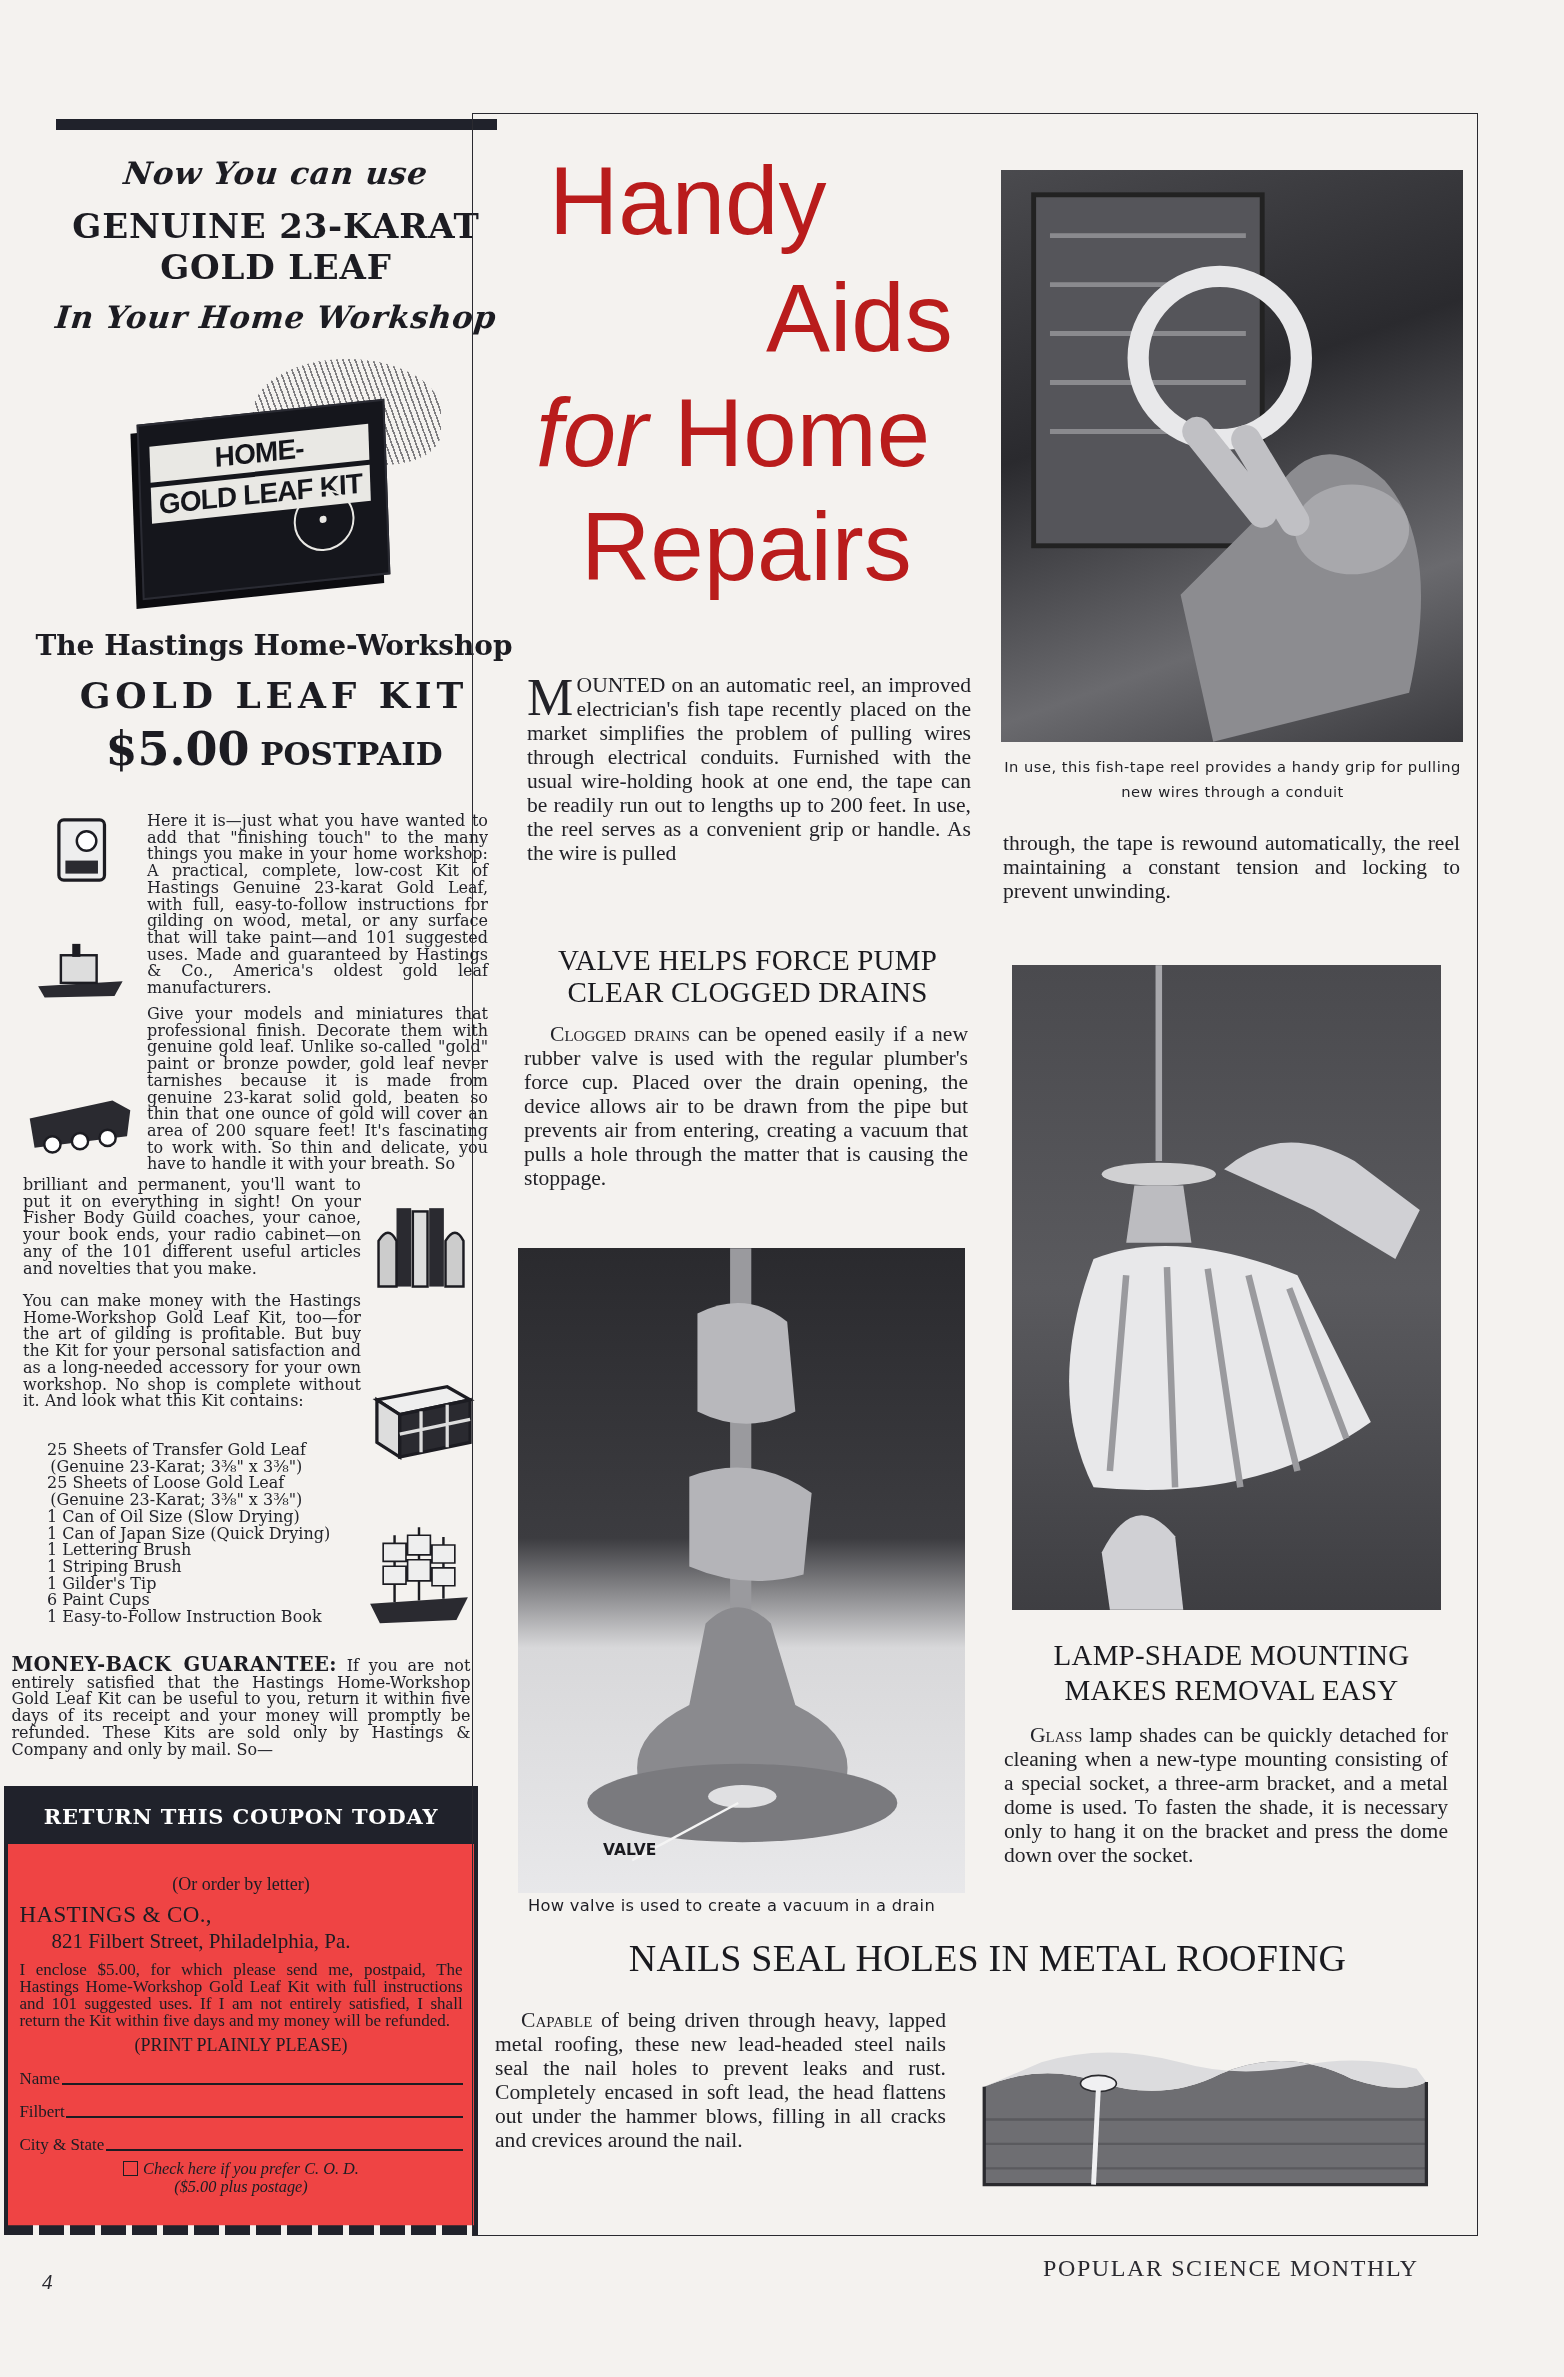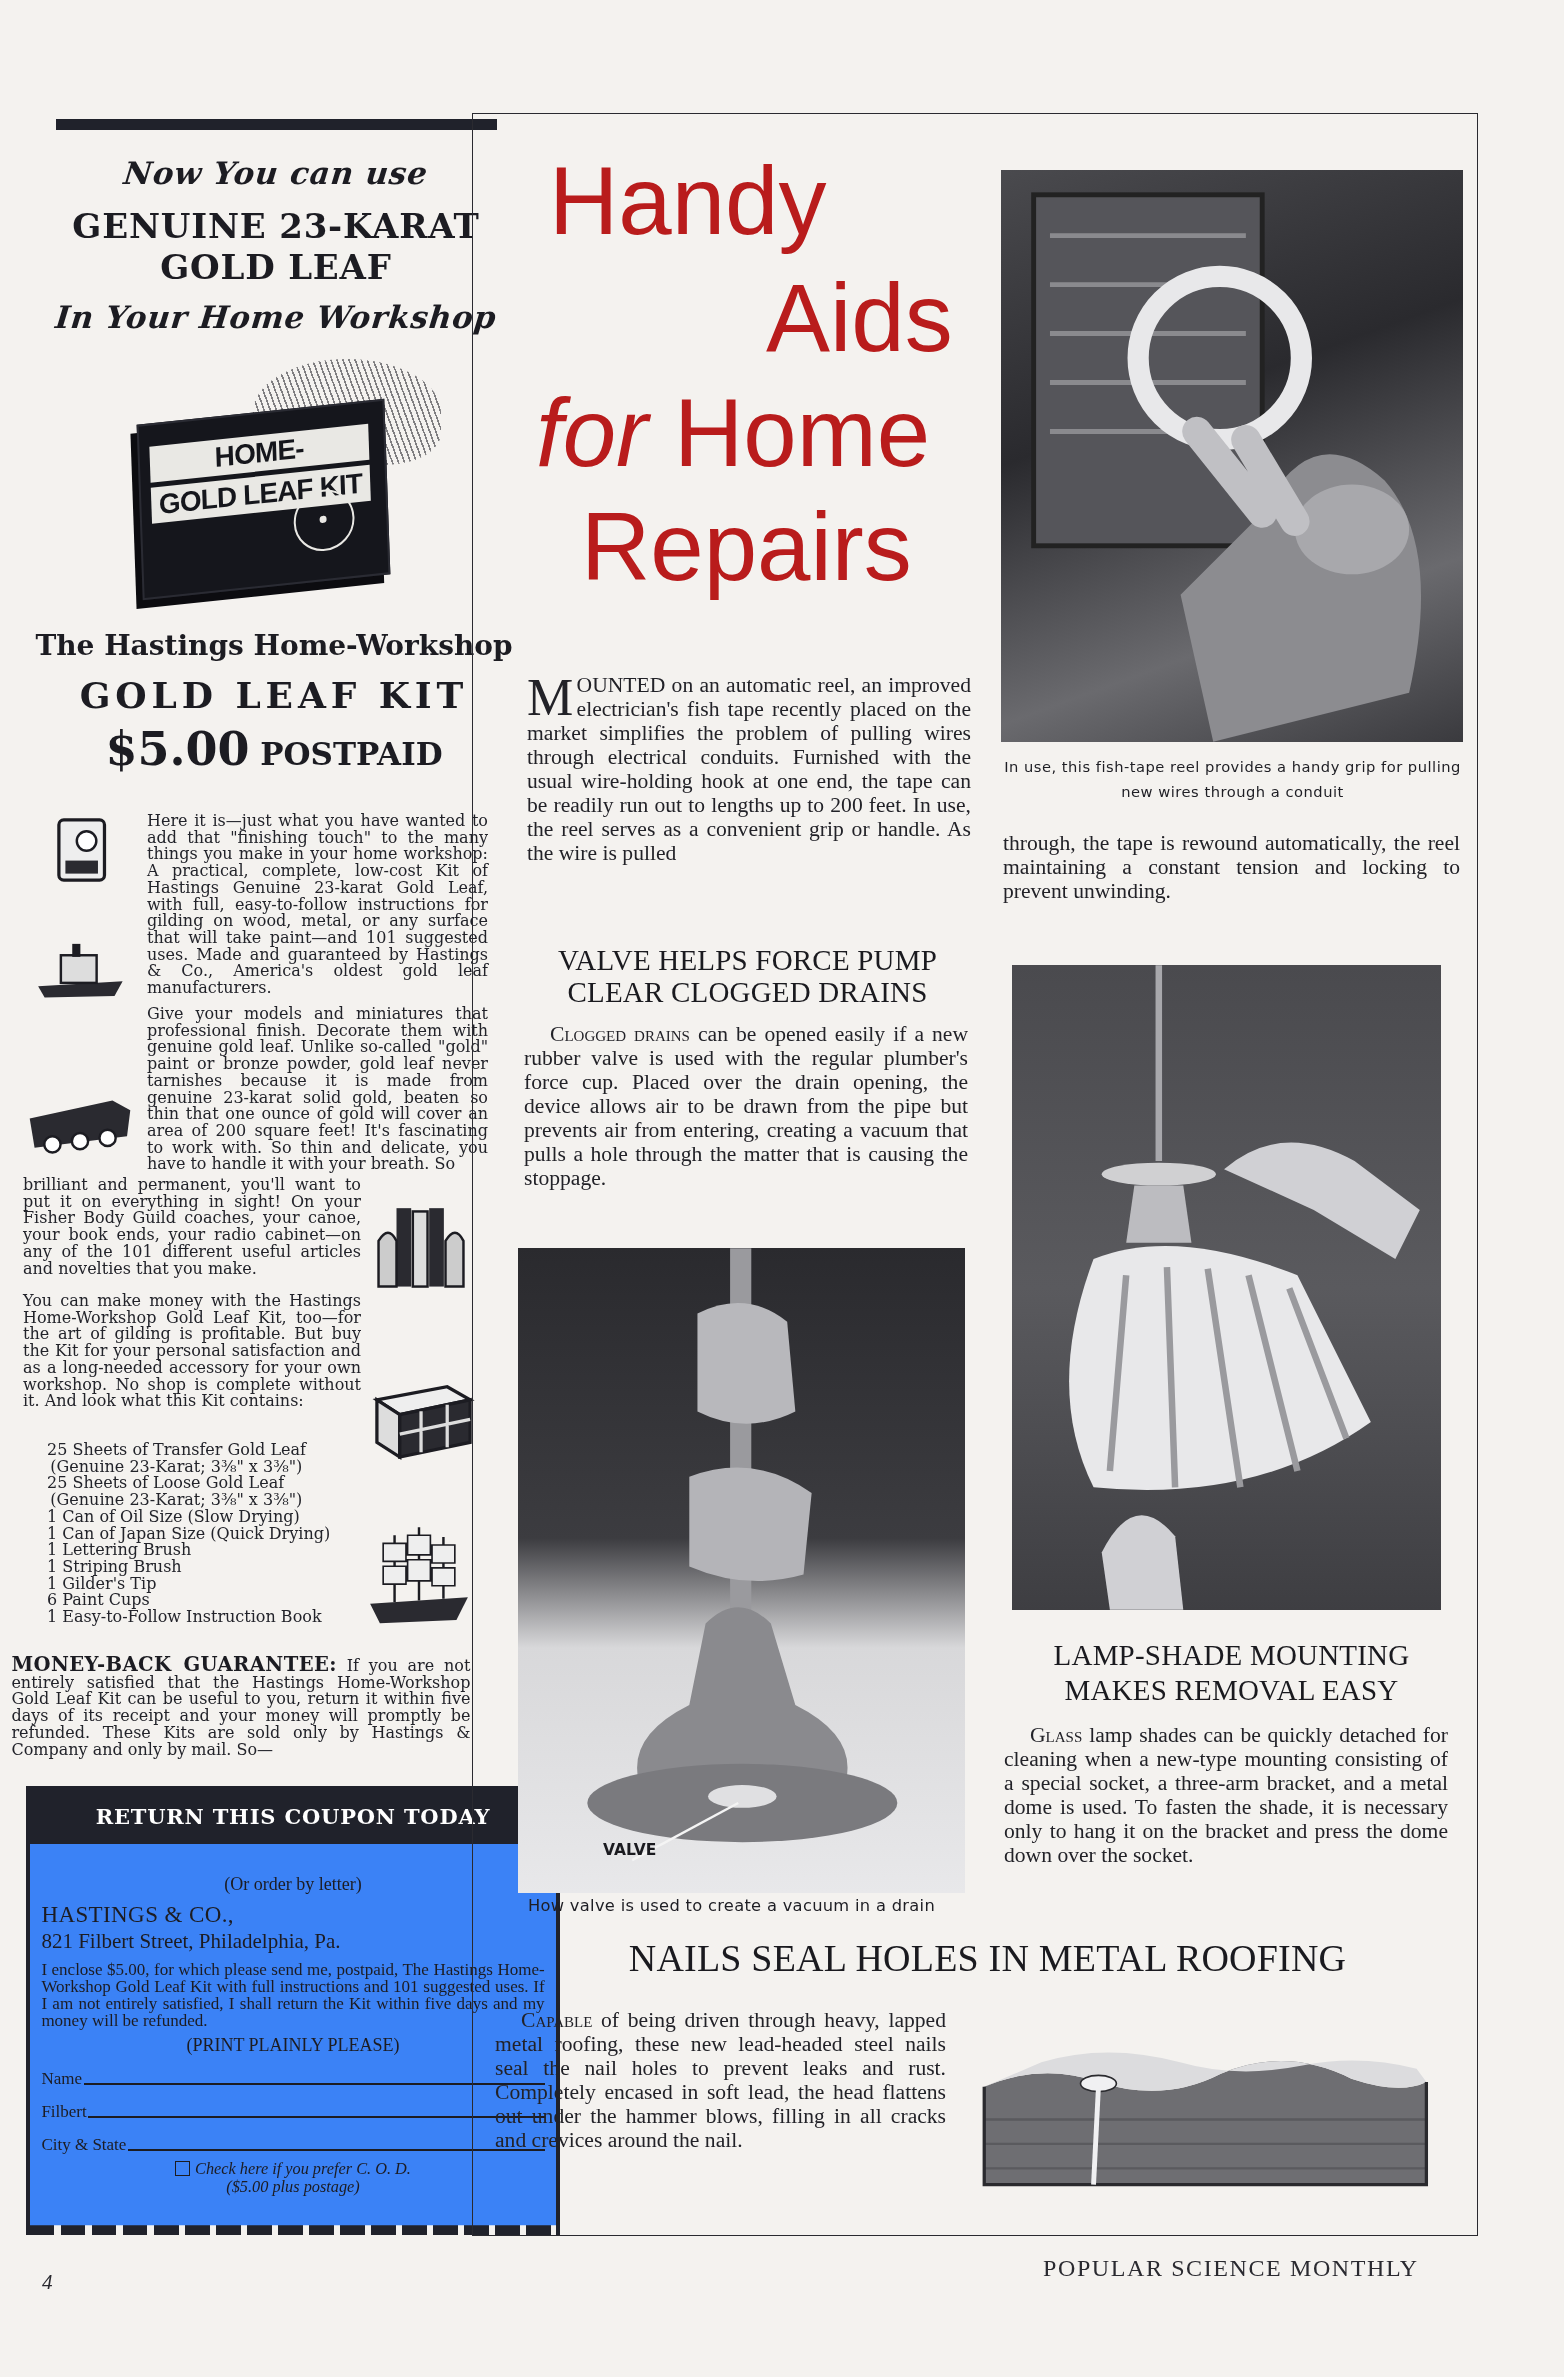--- a/index.html
+++ b/index.html
@@ -30,30 +30,30 @@
     border-radius: 50% 50% 30% 30%; filter: blur(0.5px); }
   .ad-sub { left: 33px; width: 482px; text-align: center; font-family: "DejaVu Serif", serif; font-weight: bold; }
   .ad-body { font-family: "DejaVu Serif", serif; font-size: 16px; line-height: 16.7px; text-align: justify; color: #22232a; }
   .ad-body p { margin: 0 0 9.8px 0; }
   .kit-list { font-family: "DejaVu Serif", serif; font-size: 16px; line-height: 16.7px; color: #22232a; }
   .kit-list div { white-space: nowrap; }
   .guarantee { left: 11.4px; top: 1657px; width: 459px; font-family: "DejaVu Serif", serif; font-size: 16px;
     line-height: 16.7px; text-align: justify; color: #22232a; }
   .guarantee .g-title { font-weight: bold; font-size: 19.6px; letter-spacing: 0.4px; color: #1c1c22; }
   
-  .coupon { left: 26px; top: 1786px; width: 534px; height: 449px; border: 4.1px solid #20222b;
-    background: #3b82f6; box-sizing: border-box; }
+  .coupon { left: 4px; top: 1786px; width: 474px; height: 449px; border: 4.1px solid #20222b;
+    background: #ef4444; box-sizing: border-box; }
   .coupon-head { position: absolute; left: 0; top: 0; right: 0; height: 54px; background: #20222b; color: #fff;
     font-family: "DejaVu Serif", serif; font-weight: bold; font-size: 21px; line-height: 54px; text-align: center; letter-spacing: 0.8px; }
   .coupon-inner { position: absolute; left: 11.4px; top: 60px; right: 11.4px; bottom: 18px; }
   .coupon-edge { position: absolute; left: 0; right: 0; bottom: -4.1px; height: 16.3px;
     background: repeating-linear-gradient(90deg, #20222b 0 24.5px, #f4f2ef 24.5px 31px); clip-path: polygon(0 40%, 100% 40%, 100% 100%, 0 100%); }
   .c-order { text-align: center; font-size: 18px; margin-top: 24px; }
   .c-company { font-size: 23px; margin-top: 6.5px; letter-spacing: 0.4px; }
-  .c-address { font-size: 21px; margin-top: 1.6px; white-space: nowrap; }
+  .c-address { font-size: 21px; margin-top: 1.6px; white-space: nowrap; margin-left: 32px; }
   .c-text { font-size: 17px; line-height: 17px; margin-top: 6.5px; text-align: justify; }
   .c-print { text-align: center; font-size: 18px; margin-top: 6.5px; }
   .c-field { display: flex; align-items: flex-end; font-size: 17px; height: 33px; }
   .c-field .line { flex: 1; border-bottom: 2.4px solid #1c1c22; margin-left: 1.6px; margin-bottom: 4.1px; height: 0; }
   .c-cod { text-align: center; font-style: italic; font-size: 16.3px; line-height: 18px; margin-top: 4.9px; }
   .c-cod .box { display: inline-block; width: 13px; height: 13px; border: 1.6px solid #1c1c22; vertical-align: -1.6px; margin-right: 4.9px; }
   
   .panel { left: 472px; top: 113px; width: 1006px; height: 2123px; border: 1.6px solid #2a2a30; box-sizing: border-box; }
   .title-word { font-family: Liberation Sans, sans-serif; color: #b91c1c; font-size: 96px; line-height: 98px; text-align: center; }
   .body-text { font-family: "Liberation Serif", serif; font-size: 21.6px; line-height: 24px; color: #222228; text-align: justify; }

